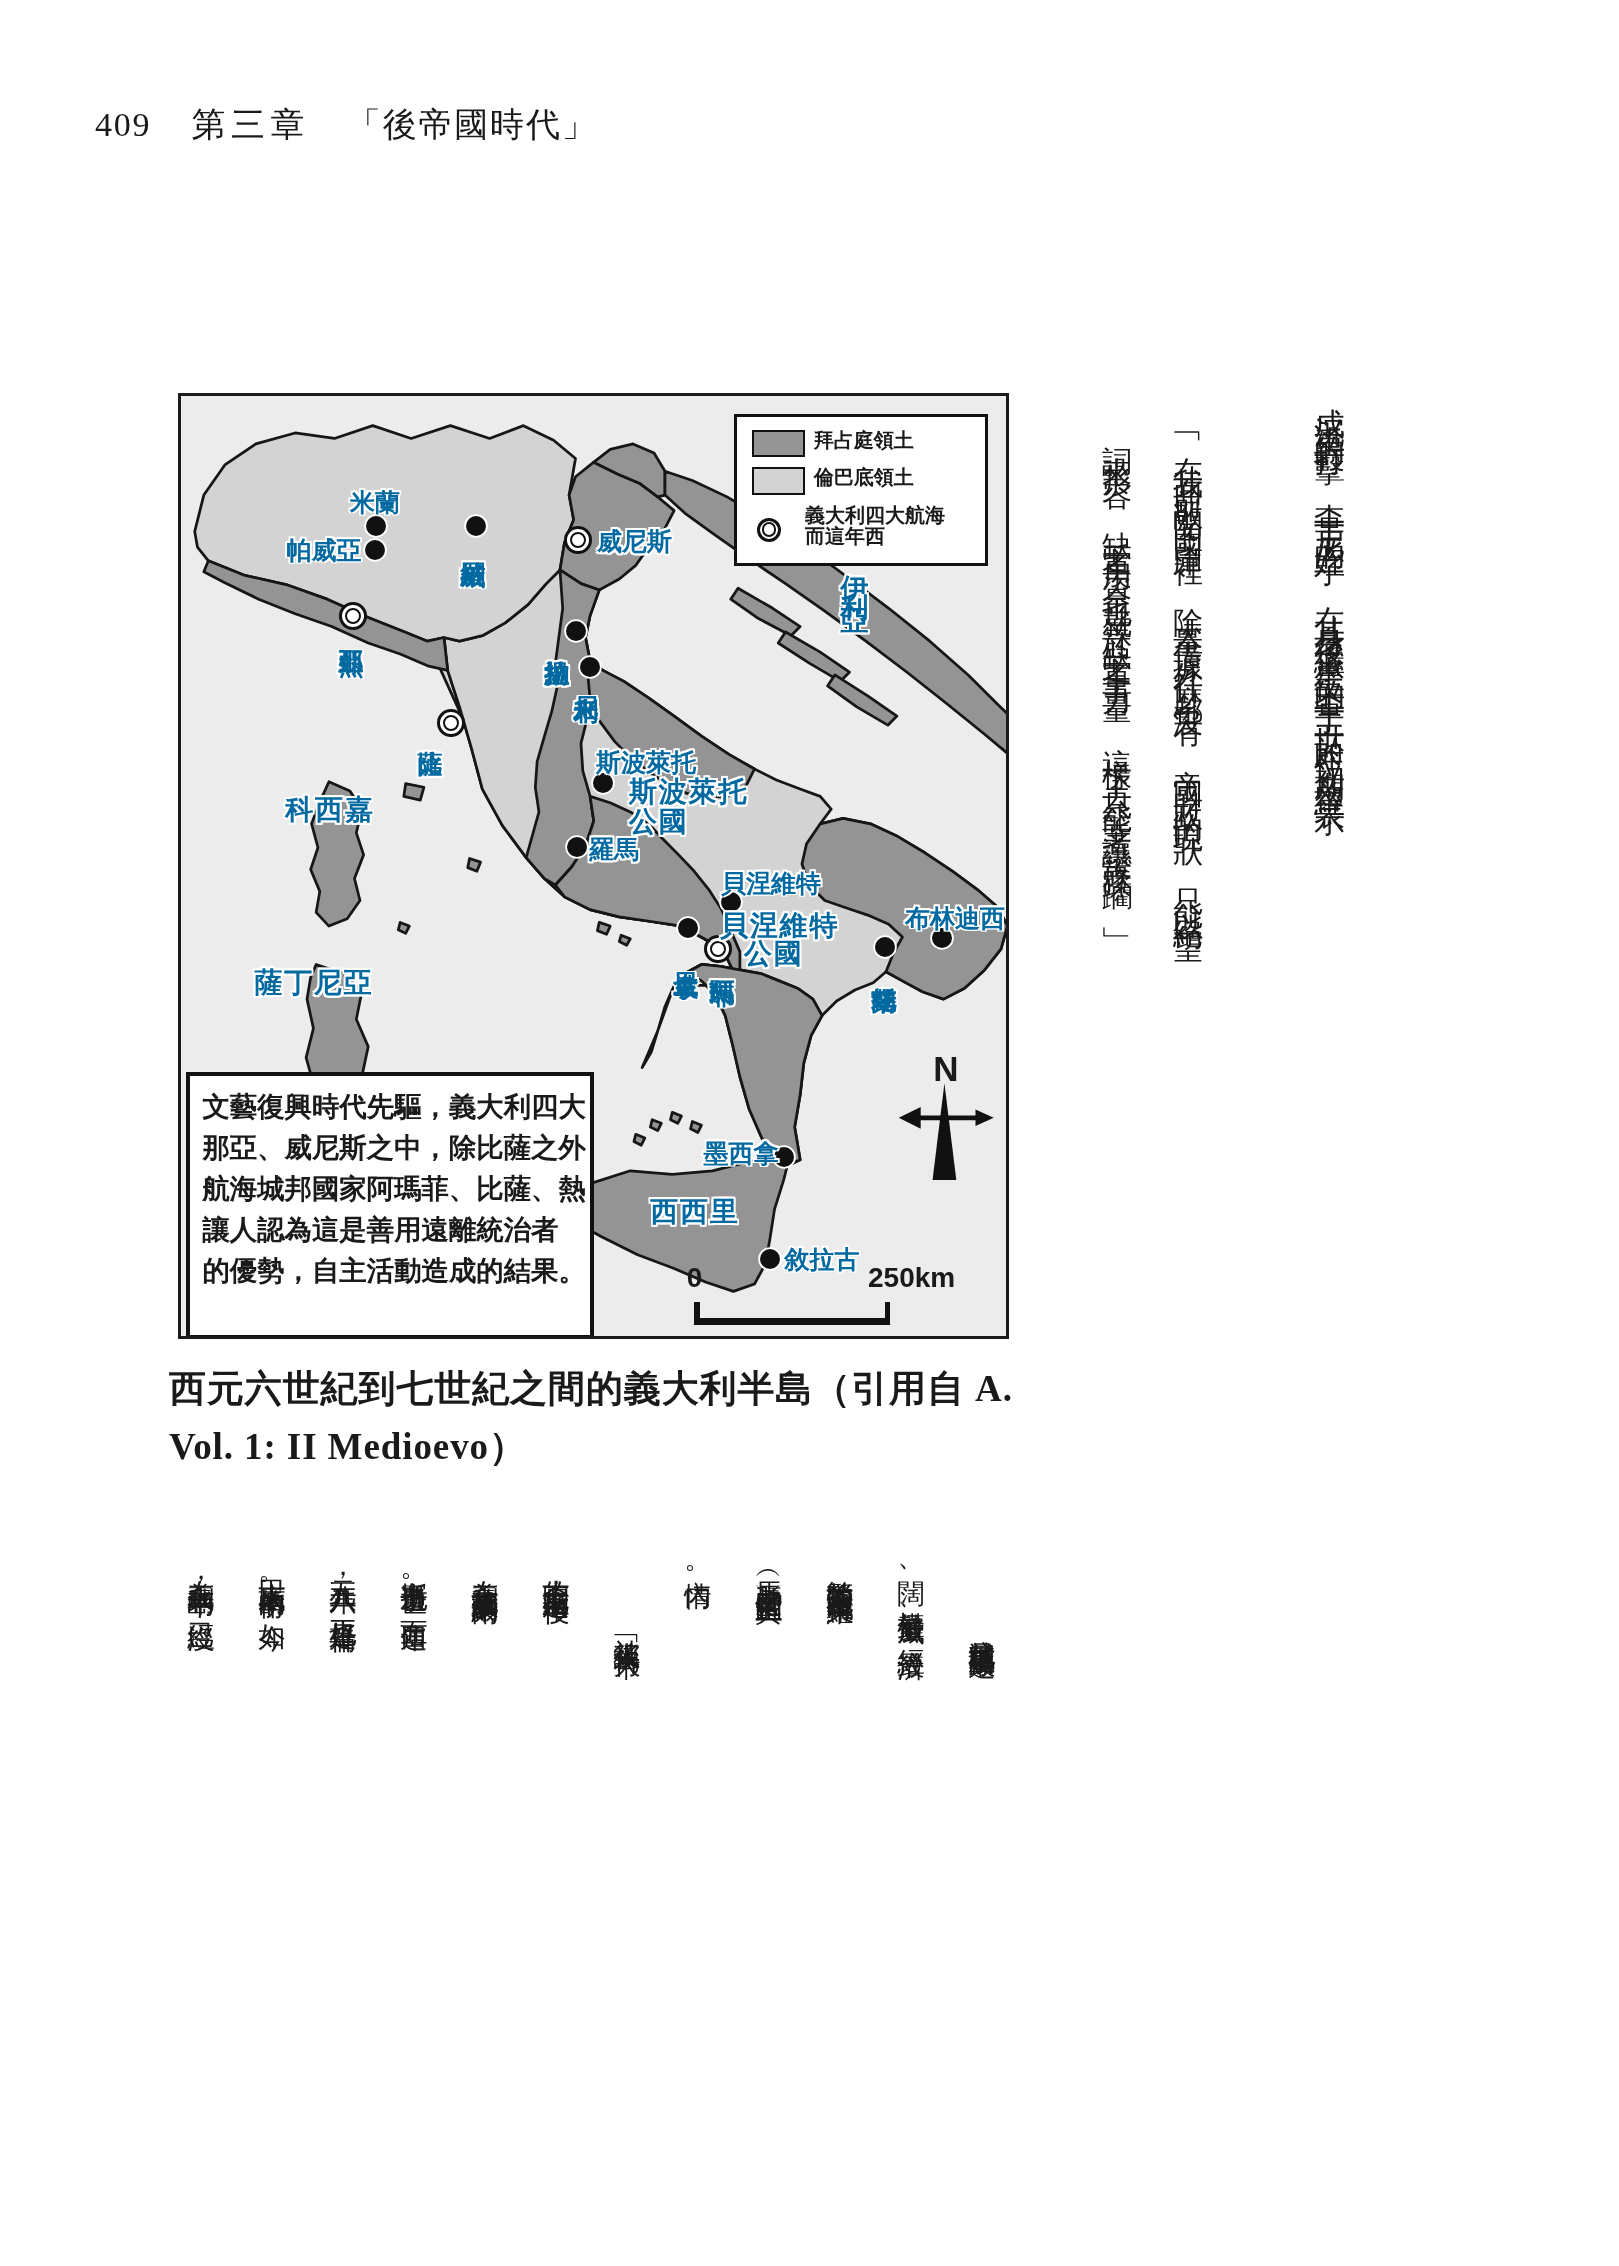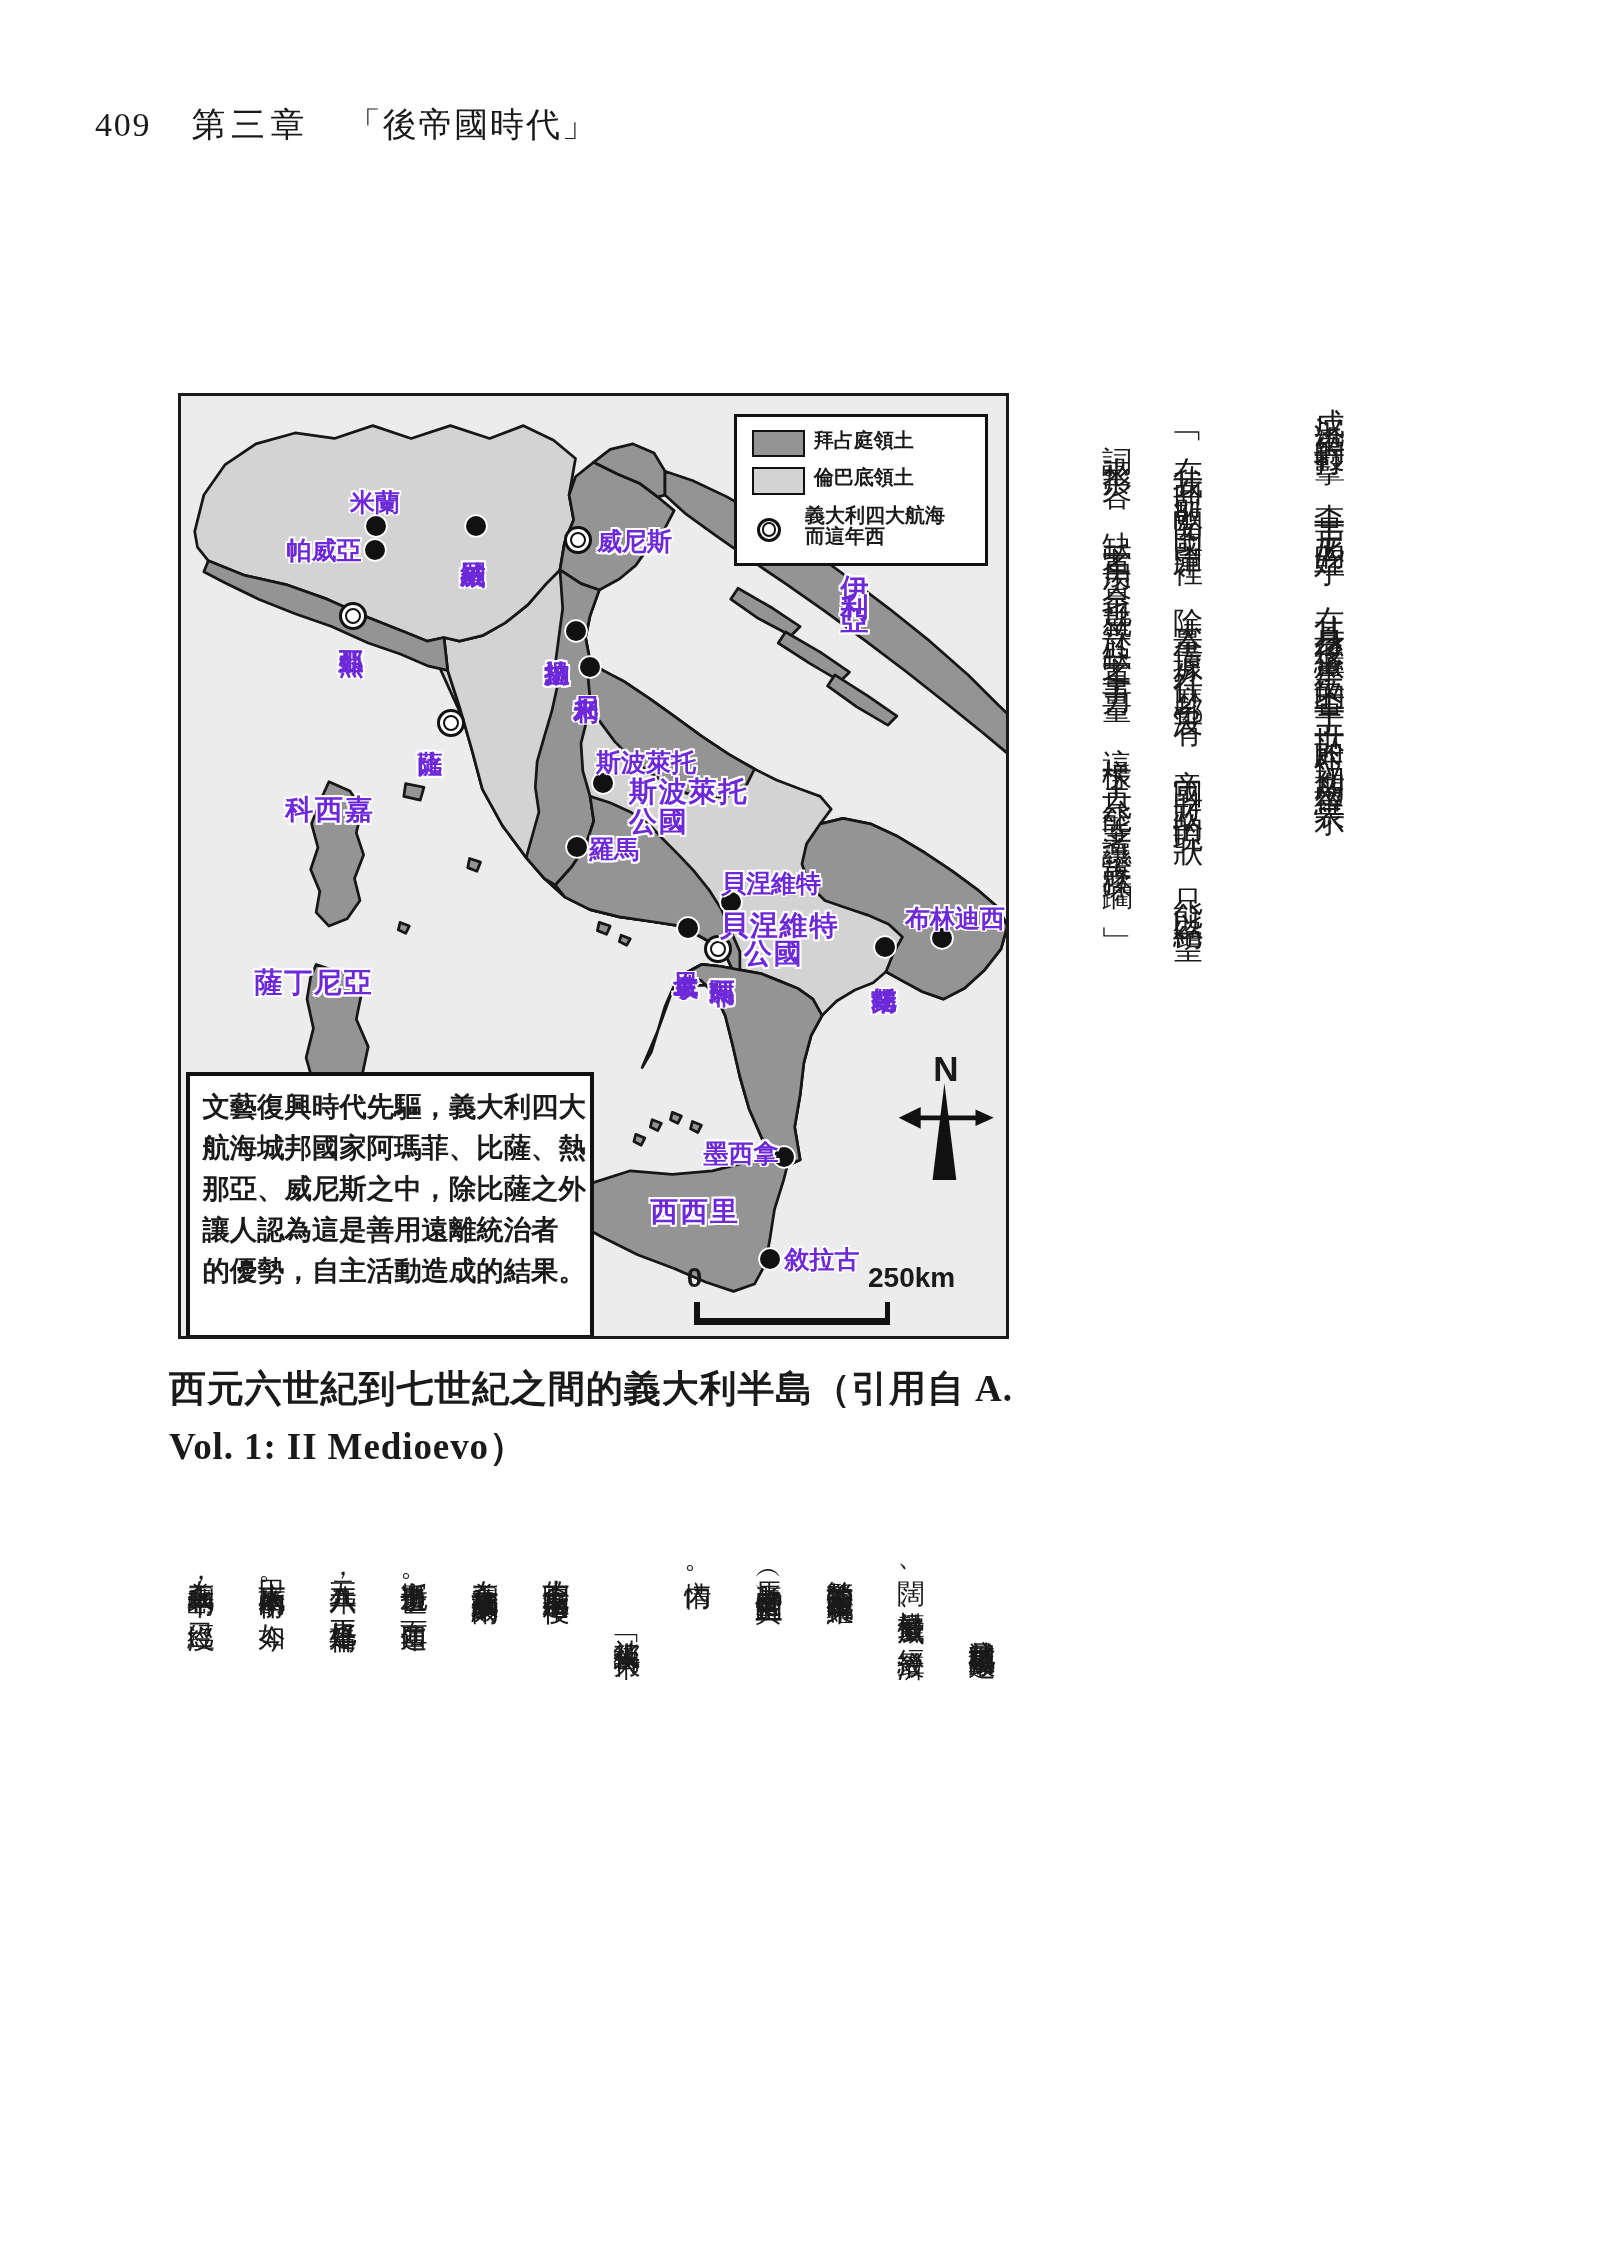--- a/index.html
+++ b/index.html
@@ -6,21 +6,21 @@
   .page{position:relative;width:1619px;height:2266px;background:#ffffff;overflow:hidden;
         font-family:"Liberation Serif",serif;color:#1a1a1a;}
   
   .hdr{position:absolute;left:95px;top:102px;font-size:34px;white-space:nowrap;letter-spacing:1.8px;}
   .hdr .num{margin-right:40px;}
   .hdr .chap{margin-right:37px;letter-spacing:5.5px;}
   
   .map{position:absolute;left:178px;top:393px;width:831px;height:946px;border:3.7px solid #1a1a1a;
        background:var(--sea,#ececec);overflow:hidden;box-sizing:border-box;}
   .map svg{position:absolute;left:0;top:0;}
-  .clabel{position:absolute;font-weight:bold;font-size:25px;line-height:1.08;color:#6d28d9;white-space:nowrap;
+  .clabel{position:absolute;font-weight:bold;font-size:25px;line-height:1.08;color:#0369a1;white-space:nowrap;
      text-shadow:1.8px 0 0 #fff,-1.8px 0 0 #fff,0 1.8px 0 #fff,0 -1.8px 0 #fff,1.8px 1.8px 0 #fff,-1.8px -1.8px 0 #fff,1.8px -1.8px 0 #fff,-1.8px 1.8px 0 #fff;}
   .cc{transform:translate(-50%,-50%);}
   .cv{writing-mode:vertical-rl;transform:translate(-50%,0);}
   .big{font-size:28px;letter-spacing:1.8px;}
   .dot{position:absolute;width:20px;height:20px;background:#111;border-radius:50%;transform:translate(-50%,-50%);
        box-shadow:0 0 0 1.8px #fff;}
   .ring{position:absolute;width:22px;height:22px;border:3.7px solid #111;background:#fff;border-radius:50%;
         transform:translate(-50%,-50%);}
   .ring::after{content:"";position:absolute;inset:2.7px;border:2.7px solid #111;border-radius:50%;background:#fff;}
   
@@ -131,22 +131,22 @@
           <span>倫巴底領土</span>
         </div>
       <div class="lrow">
           <span class="lring"></span>
         <span><span>義大利四大航海</span><br><span>而這年西</span></span>
         </div>
     </div>
 
     <div class="notebox">
       <div>文藝復興時代先驅，義大利四大</div>
+      <div>那亞、威尼斯之中，除比薩之外</div>
       <div>航海城邦國家阿瑪菲、比薩、熱</div>
-      <div>那亞、威尼斯之中，除比薩之外</div>
       <div>讓人認為這是善用遠離統治者</div>
       <div>的優勢，自主活動造成的結果。</div>
     </div>
 
     <span class="dot" style="left:195px;top:130px"></span>
     <span class="dot" style="left:194px;top:154px"></span>
     <span class="dot" style="left:295px;top:130px"></span>
     <span class="dot" style="left:395px;top:235px"></span>
     <span class="dot" style="left:409px;top:271px"></span>
     <span class="dot" style="left:422px;top:387px"></span>

